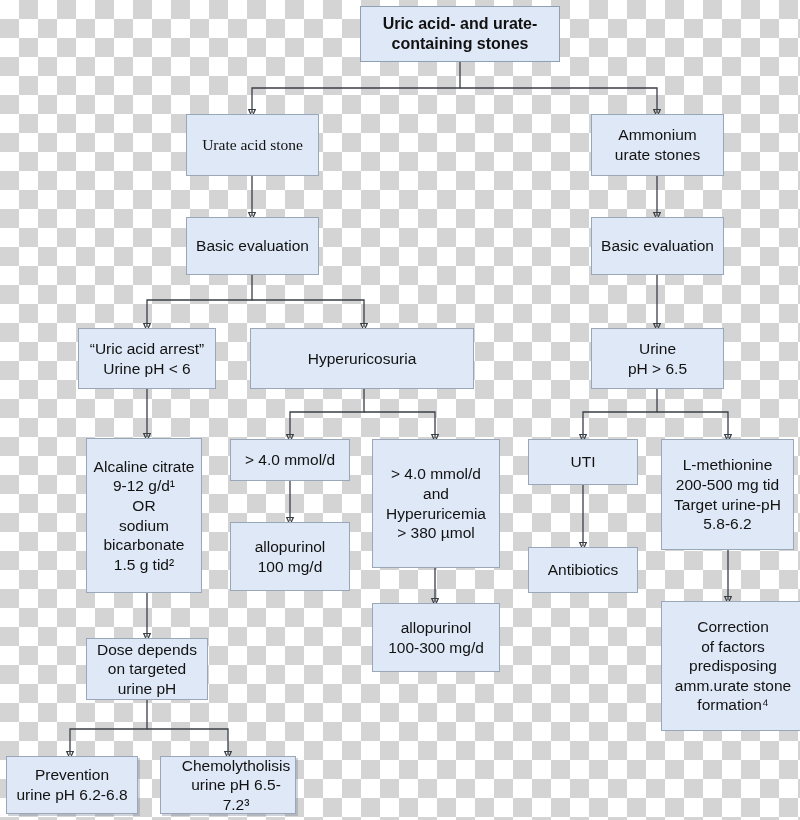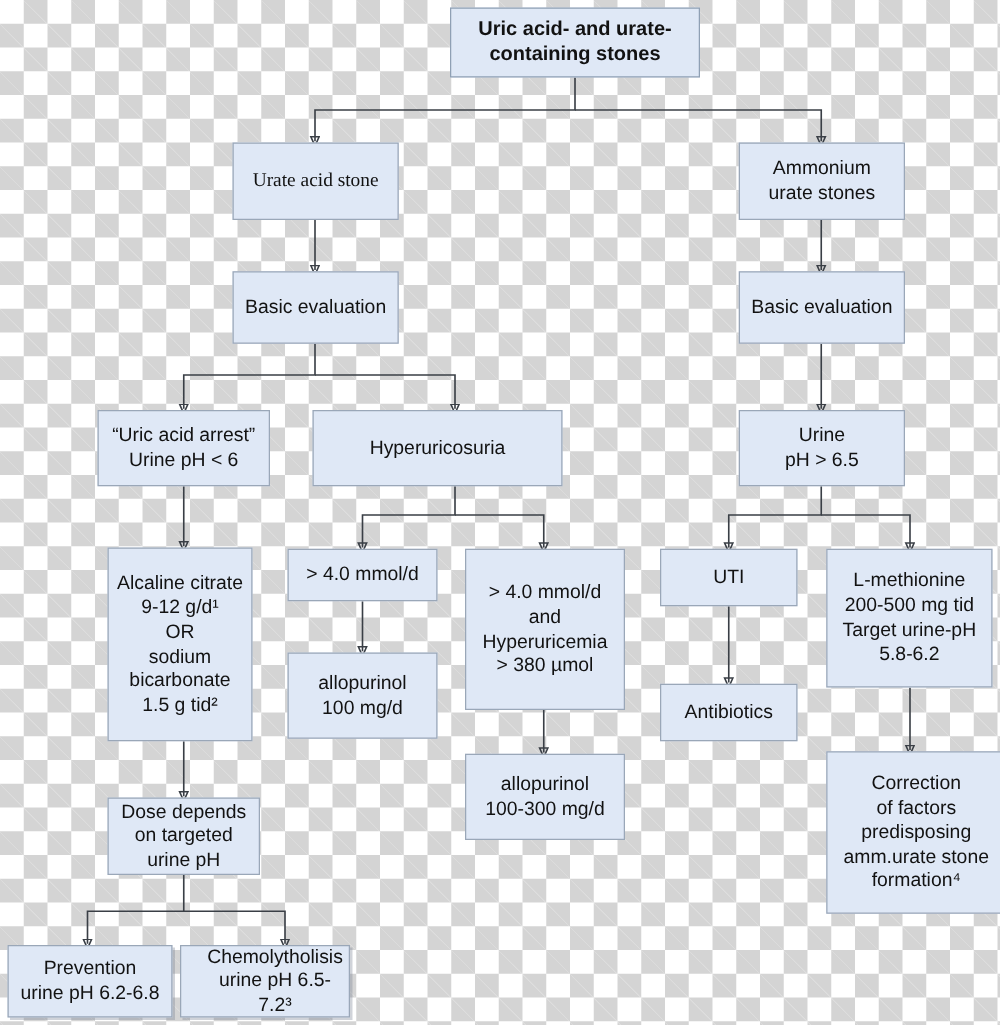--- a/index.html
+++ b/index.html
@@ -92,21 +92,21 @@
   <div class="node" style="left:591px;top:114px;width:133px;height:62px;">Ammonium
 urate stones</div>
 
   <div class="node" style="left:186px;top:217px;width:133px;height:58px;">Basic evaluation</div>
 
   <div class="node" style="left:591px;top:217px;width:133px;height:58px;">Basic evaluation</div>
 
   <div class="node" style="left:78px;top:328px;width:138px;height:61px;">“Uric acid arrest”
 Urine pH &lt; 6</div>
 
-  <div class="node" style="left:250px;top:328px;width:200px;height:61px;">Hyperuricosuria</div>
+  <div class="node" style="left:250px;top:328px;width:224px;height:61px;">Hyperuricosuria</div>
 
   <div class="node" style="left:591px;top:328px;width:133px;height:61px;">Urine
 pH &gt; 6.5</div>
 
   <div class="node" style="left:86px;top:438px;width:116px;height:155px;">Alcaline citrate
 9-12 g/d¹
 OR
 sodium
 bicarbonate
 1.5 g tid²</div>
@@ -139,16 +139,16 @@
 amm.urate stone
 formation⁴</div>
 
   <div class="node" style="left:86px;top:638px;width:122px;height:62px;">Dose depends
 on targeted
 urine pH</div>
 
   <div class="node shadow" style="left:6px;top:756px;width:132px;height:58px;">Prevention
 urine pH 6.2-6.8</div>
 
-  <div class="node shadow" style="left:144px;top:756px;width:136px;height:58px;padding-left:20px;">Chemolytholisis
+  <div class="node shadow" style="left:160px;top:756px;width:136px;height:58px;padding-left:20px;">Chemolytholisis
 urine pH 6.5-7.2³</div>
 
 </div>
 
 </body></html>

